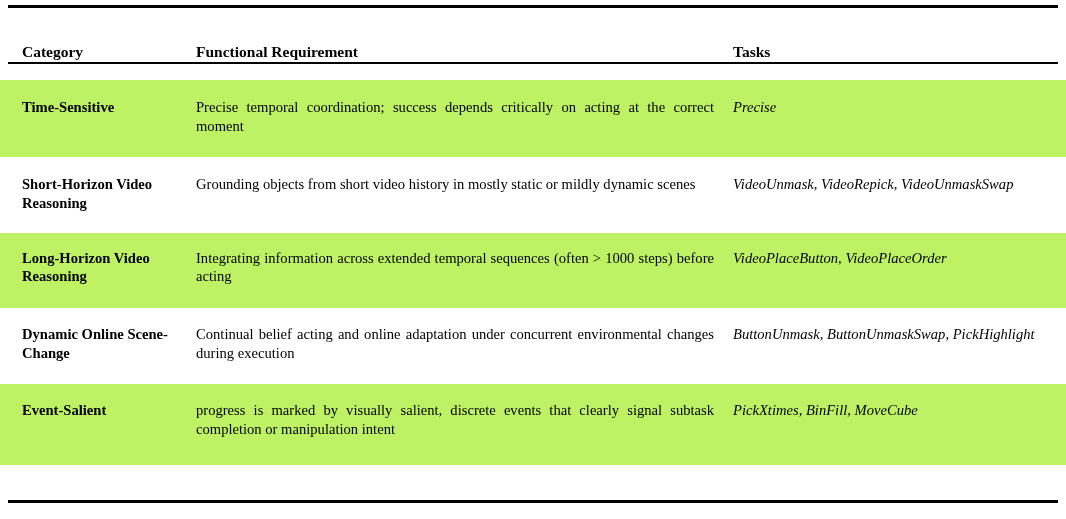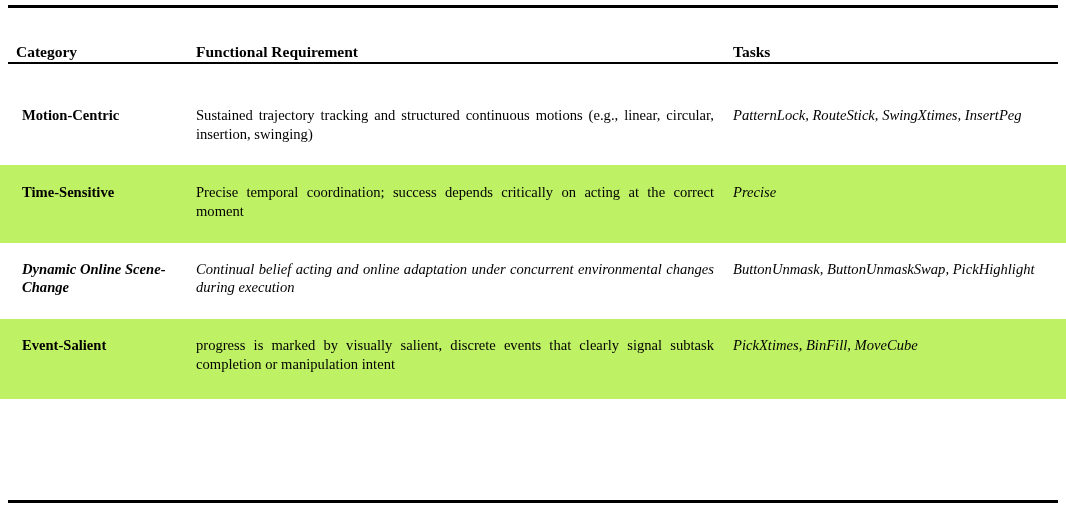--- a/index.html
+++ b/index.html
@@ -47,21 +47,21 @@
 
   thead th {
     font-weight: bold;
     font-size: 15.5px;
     text-align: left;
     vertical-align: bottom;
     padding: 0;
     height: 62px;
     line-height: 1.2;
   }
-  thead th.h-category { padding-left: 16px; padding-bottom: 18px; }
+  thead th.h-category { padding-left: 22px; padding-bottom: 18px; }
   thead th.h-req      { padding-left: 6px;  padding-bottom: 18px; margin-top: 36px; }
   thead th.h-tasks    { padding-left: 3px;  padding-bottom: 18px; }
 
   tbody tr td {
     padding: 0;
     vertical-align: top;
     font-size: 14.6px;
     line-height: 1.28;
   }
 
@@ -82,21 +82,21 @@
     padding-right: 8px;
     font-style: italic;
   }
   td.cell-tasks.justify { text-align: justify; }
 
   
   tbody tr.r1 td { padding-top: 26px; padding-bottom: 22px; }
   tbody tr.r2 td { padding-top: 18px; padding-bottom: 22px; }
   tbody tr.r3 td { padding-top: 18px; padding-bottom: 20px; }
   tbody tr.r4 td { padding-top: 16px; padding-bottom: 22px; }
-  tbody tr.r5 td { padding-top: 17px; padding-bottom: 22px; font-style: italic; }
+  tbody tr.r5 td { padding-top: 17px; padding-bottom: 22px; }
   tbody tr.r6 td { padding-top: 17px; padding-bottom: 26px; }
 </style>
 </head>
 <body>
 
 <div class="table-wrap">
 
   <div class="rule rule-top"></div>
   <div class="rule rule-header"></div>
   <div class="rule rule-bottom"></div>
@@ -109,33 +109,38 @@
     </colgroup>
     <thead>
       <tr>
         <th class="h-category">Category</th>
         <th class="h-req">Functional Requirement</th>
         <th class="h-tasks">Tasks</th>
       </tr>
     </thead>
     <tbody>
 
-      <tr class="r1">
-        <td class="cell-category">Motion-Centric</td>
-        <td class="cell-req">Sustained trajectory tracking and structured continuous motions (e.g., linear, circular, insertion, swinging)</td>
-        <td class="cell-tasks">PatternLock, RouteStick, SwingXtimes, InsertPeg</td>
-      </tr>
 
       <tr class="r2 shaded">
         <td class="cell-category">Time-Sensitive</td>
         <td class="cell-req">Precise temporal coordination; success depends critically on acting at the correct moment</td>
         <td class="cell-tasks">Precise</td>
       </tr>
 
+      <tr class="r3">
+        <td class="cell-category">Short-Horizon Video Reasoning</td>
+        <td class="cell-req">Grounding objects from short video history in mostly static or mildly dynamic scenes</td>
+        <td class="cell-tasks">VideoUnmask, VideoRepick, VideoUnmaskSwap</td>
+      </tr>
 
+      <tr class="r4 shaded">
+        <td class="cell-category">Long-Horizon Video Reasoning</td>
+        <td class="cell-req">Integrating information across extended temporal sequences (often &gt; 1000 steps) before acting</td>
+        <td class="cell-tasks">VideoPlaceButton, VideoPlaceOrder</td>
+      </tr>
 
       <tr class="r5">
         <td class="cell-category">Dynamic Online Scene-Change</td>
         <td class="cell-req">Continual belief acting and online adaptation under concurrent environmental changes during execution</td>
         <td class="cell-tasks justify">ButtonUnmask, ButtonUnmaskSwap, PickHighlight</td>
       </tr>
 
       <tr class="r6 shaded">
         <td class="cell-category">Event-Salient</td>
         <td class="cell-req">progress is marked by visually salient, discrete events that clearly signal subtask completion or manipulation intent</td>

